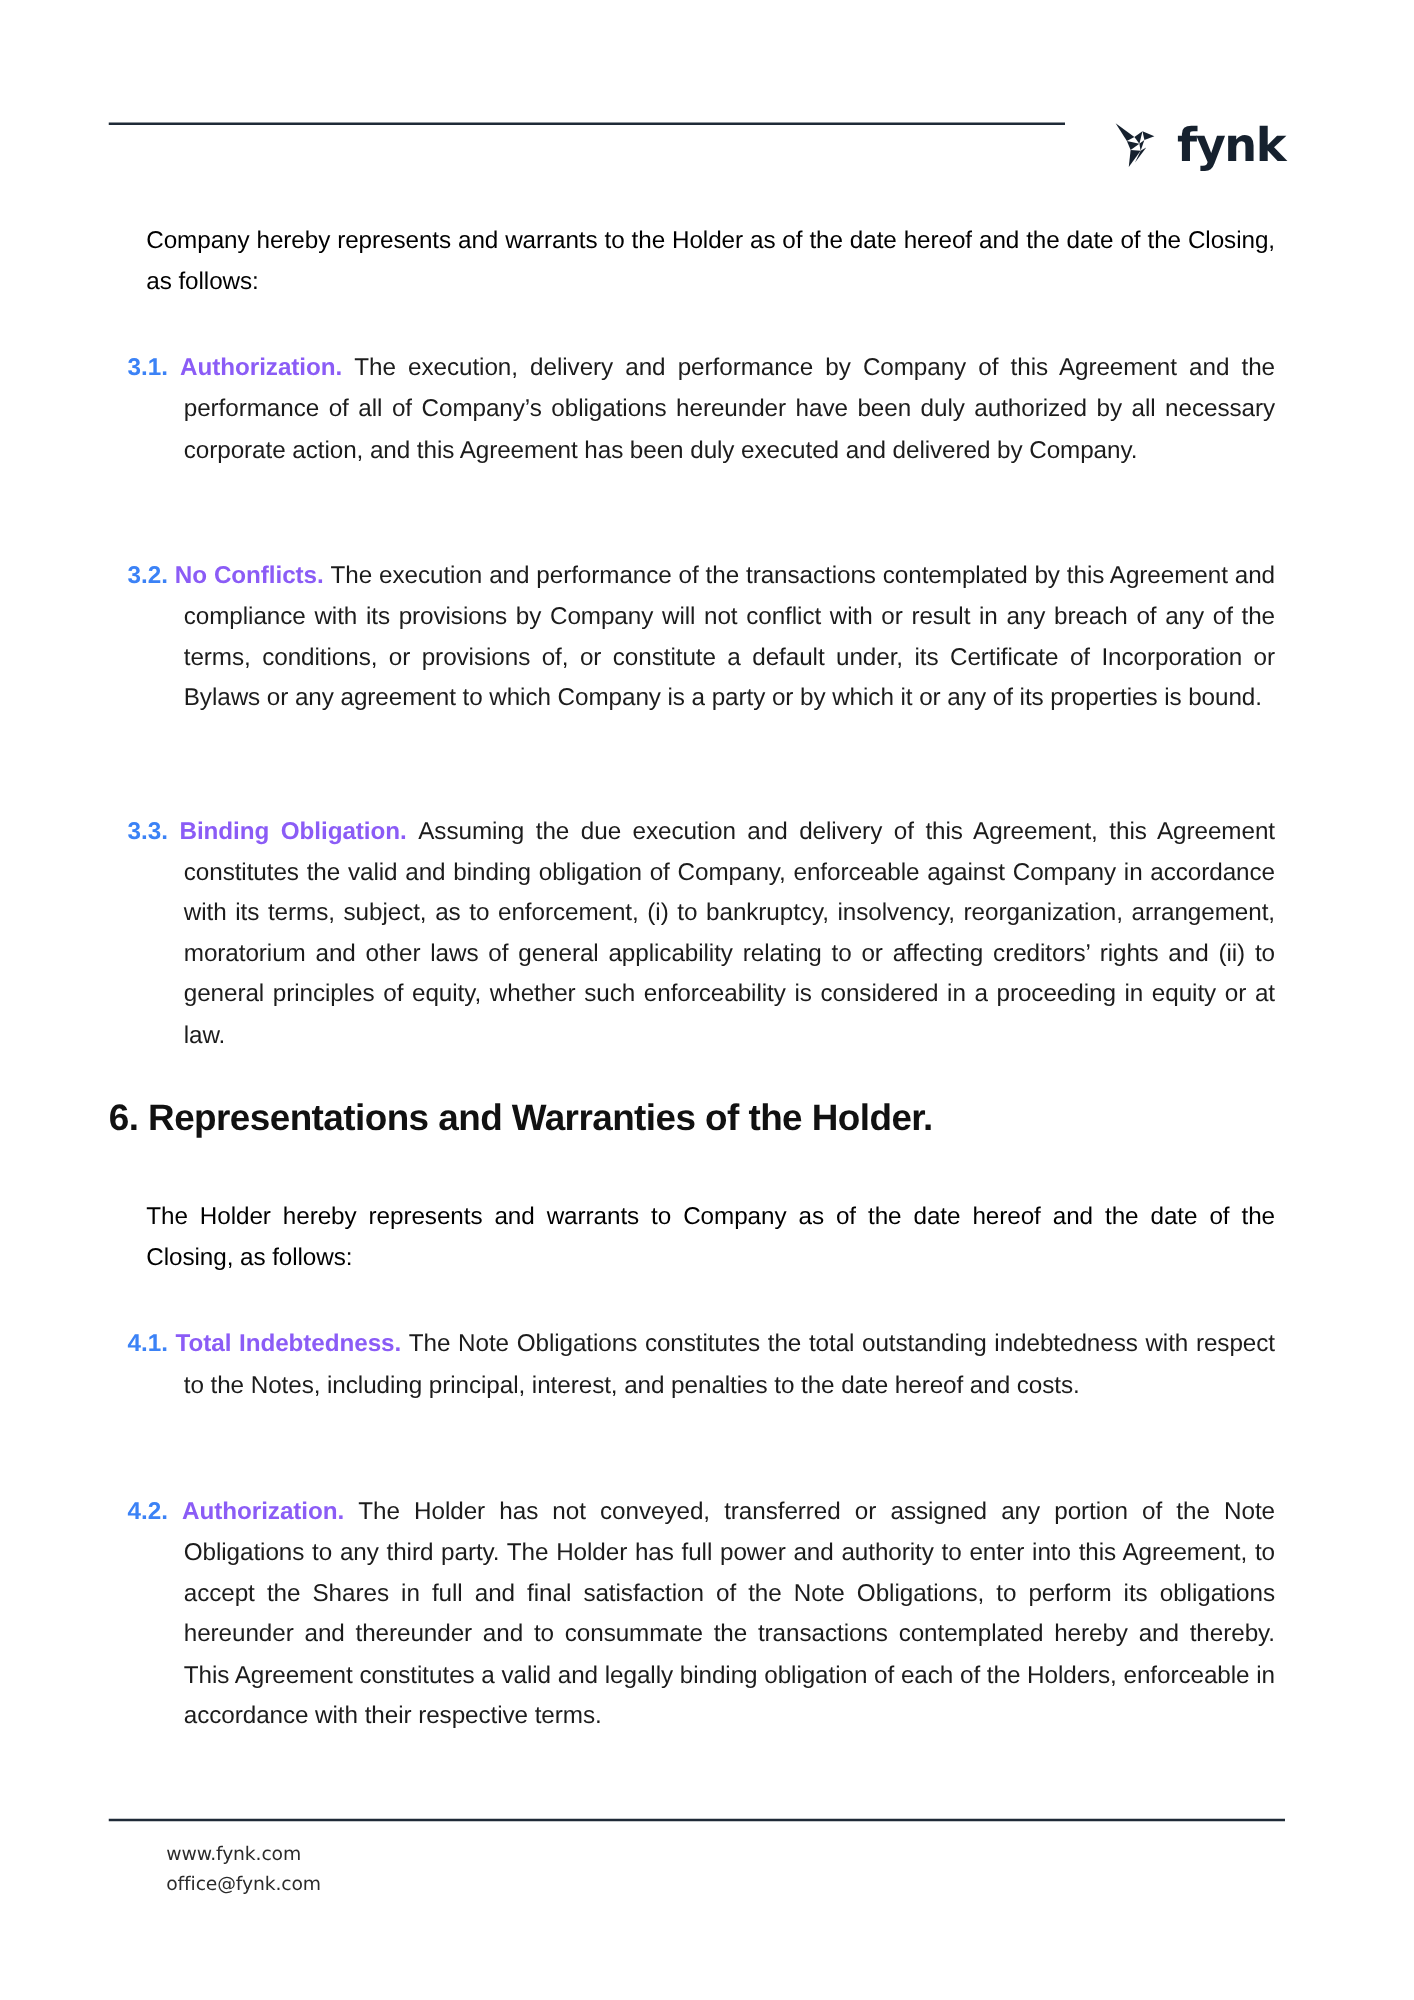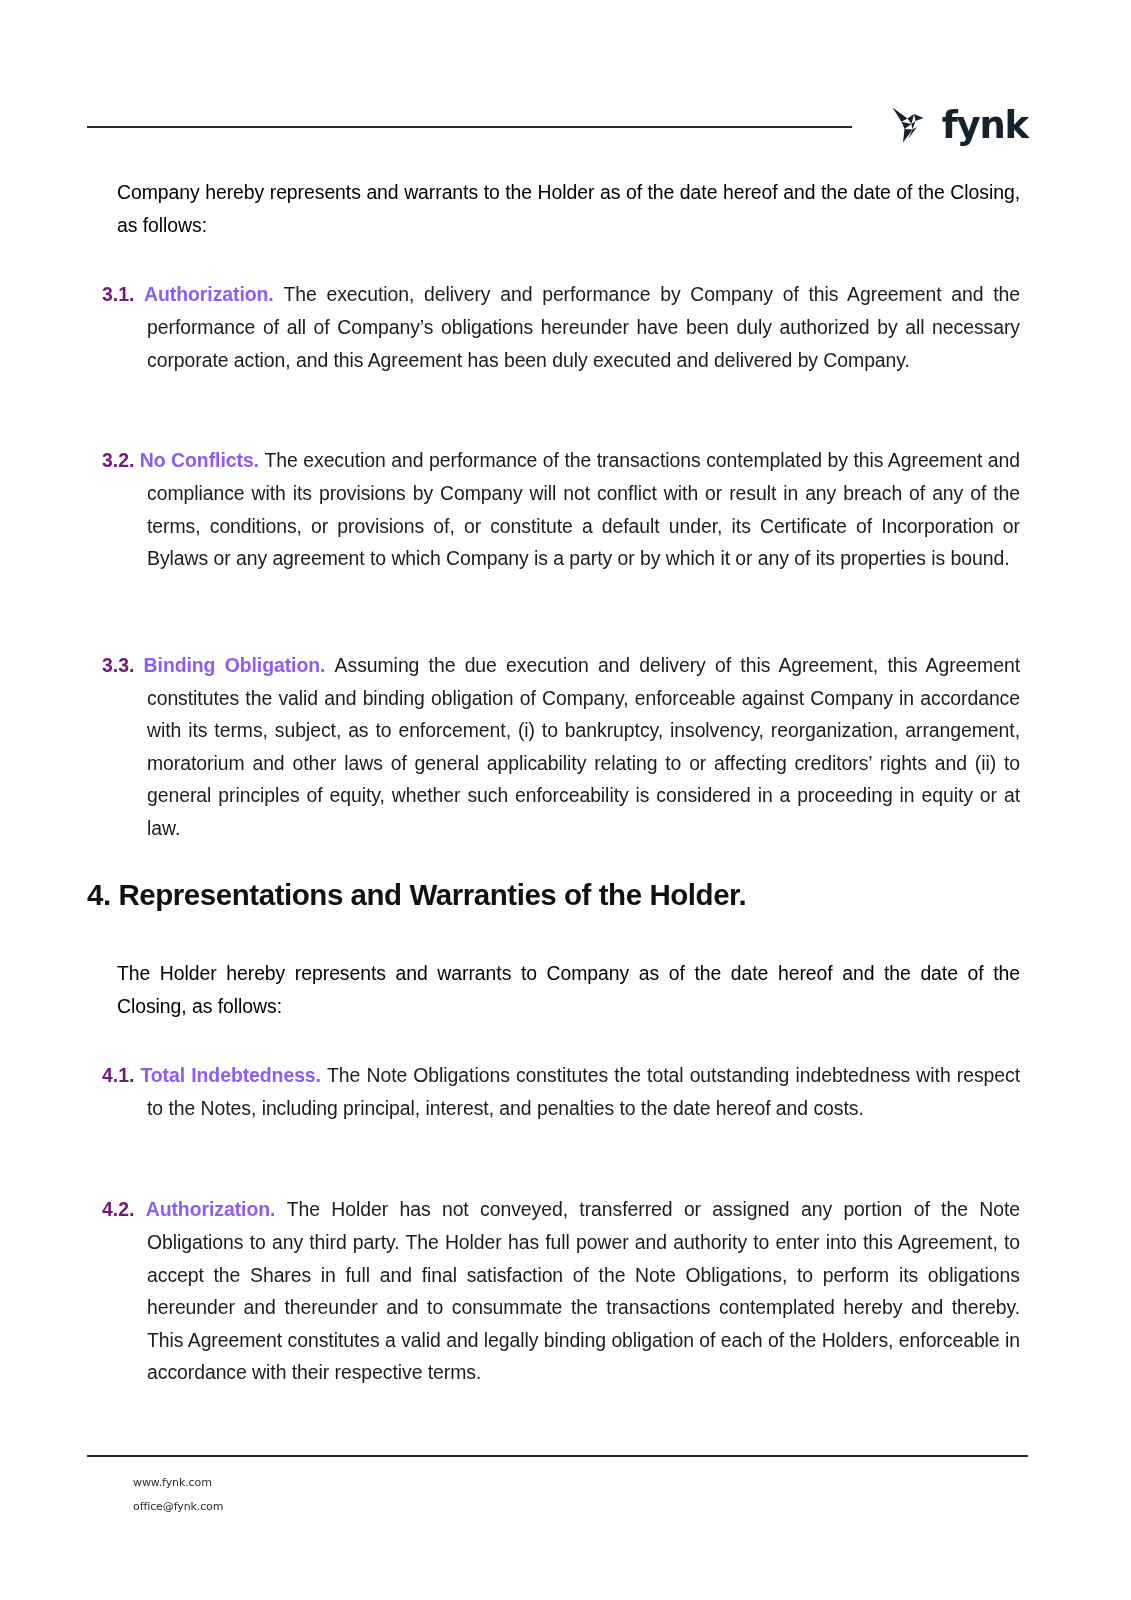--- a/index.html
+++ b/index.html
@@ -22,21 +22,21 @@
   }
 
   
   .page-header {
     position: absolute;
     left: 87px;
     top: 96px;
     width: 941px;
     height: 60px;
     display: flex;
-    align-items: center;
+    align-items: flex-start;
     justify-content: space-between;
     gap: 20px;
   }
   .header-rule {
     flex: 1 1 auto;
     height: 0;
     border-top: 2.5px solid #1f2a37;
     margin-right: 18px;
     margin-top: 2px;
   }
@@ -90,21 +90,21 @@
     font-size: 19.4px;
     line-height: 32.6px;
     padding-left: 45px;
     box-sizing: border-box;
     text-indent: -45px;
     color: #1c1c1c;
     letter-spacing: -0.05px;
   }
   .clause .num {
     font-weight: 700;
-    color: #701a75;
+    color: #3b82f6;
     letter-spacing: 0;
   }
   .clause .lead {
     font-weight: 700;
     color: #8b5cf6;
   }
 
   h2.section-title {
     position: absolute;
     left: 87px;
@@ -126,21 +126,21 @@
   }
   .footer-rule {
     width: 100%;
     height: 0;
     border-top: 2.5px solid #1f2a37;
   }
   .footer-lines {
     margin-top: 14px;
     padding-left: 46px;
     font-family: "DejaVu Sans", sans-serif;
-    font-size: 11px;
+    font-size: 15px;
     line-height: 24px;
     color: #2b2b2b;
     letter-spacing: -0.1px;
   }
   .footer-lines a,
   .footer-lines span {
     color: #2b2b2b;
     text-decoration: none;
     display: block;
   }
@@ -175,21 +175,21 @@
     </p>
 
     <p class="clause" style="top:425px;">
       <span class="num">3.2.</span>&nbsp;<span class="lead">No Conflicts.</span>&nbsp;<span>The execution and performance of the transactions contemplated by this Agreement and compliance with its provisions by Company will not conflict with or result in any breach of any of the terms, conditions, or provisions of, or constitute a default under, its Certificate of Incorporation or Bylaws or any agreement to which Company is a party or by which it or any of its properties is bound.</span>
     </p>
 
     <p class="clause" style="top:623px;margin-top:26px;">
       <span class="num">3.3.</span>&nbsp;<span class="lead">Binding Obligation.</span>&nbsp;<span>Assuming the due execution and delivery of this Agreement, this Agreement constitutes the valid and binding obligation of Company, enforceable against Company in accordance with its terms, subject, as to enforcement, (i) to bankruptcy, insolvency, reorganization, arrangement, moratorium and other laws of general applicability relating to or affecting creditors’ rights and (ii) to general principles of equity, whether such enforceability is considered in a proceeding in equity or at law.</span>
     </p>
 
-    <h2 class="section-title" style="top:876px;">4. Representations and Warranties of the Holder.</h2>
+    <h2 class="section-title" style="top:876px;">6. Representations and Warranties of the Holder.</h2>
 
     <p class="para intro" style="top:938px;">The Holder hereby represents and warrants to Company as of the date hereof and the date of the Closing, as follows:</p>
 
     <p class="clause" style="top:1040px;">
       <span class="num">4.1.</span>&nbsp;<span class="lead">Total Indebtedness.</span>&nbsp;<span>The Note Obligations constitutes the total outstanding indebtedness with respect to the Notes, including principal, interest, and penalties to the date hereof and costs.</span>
     </p>
 
     <p class="clause" style="top:1174px;">
       <span class="num">4.2.</span>&nbsp;<span class="lead">Authorization.</span>&nbsp;<span>The Holder has not conveyed, transferred or assigned any portion of the Note Obligations to any third party. The Holder has full power and authority to enter into this Agreement, to accept the Shares in full and final satisfaction of the Note Obligations, to perform its obligations hereunder and thereunder and to consummate the transactions contemplated hereby and thereby. This Agreement constitutes a valid and legally binding obligation of each of the Holders, enforceable in accordance with their respective terms.</span>
     </p>

